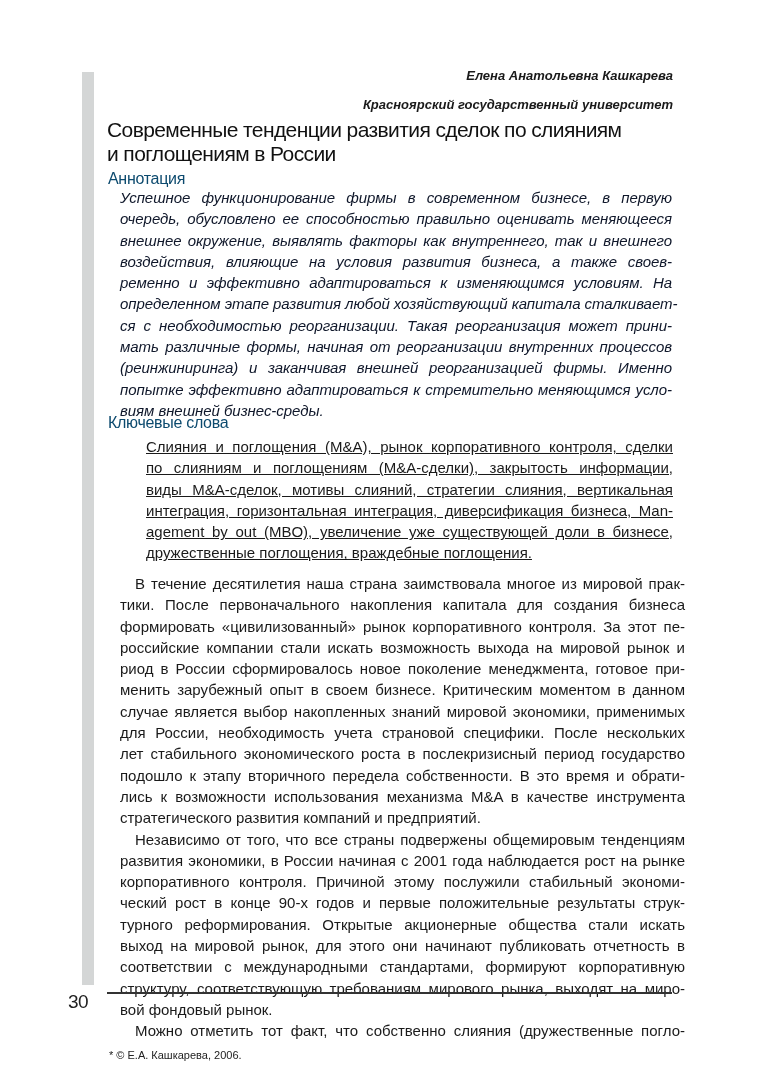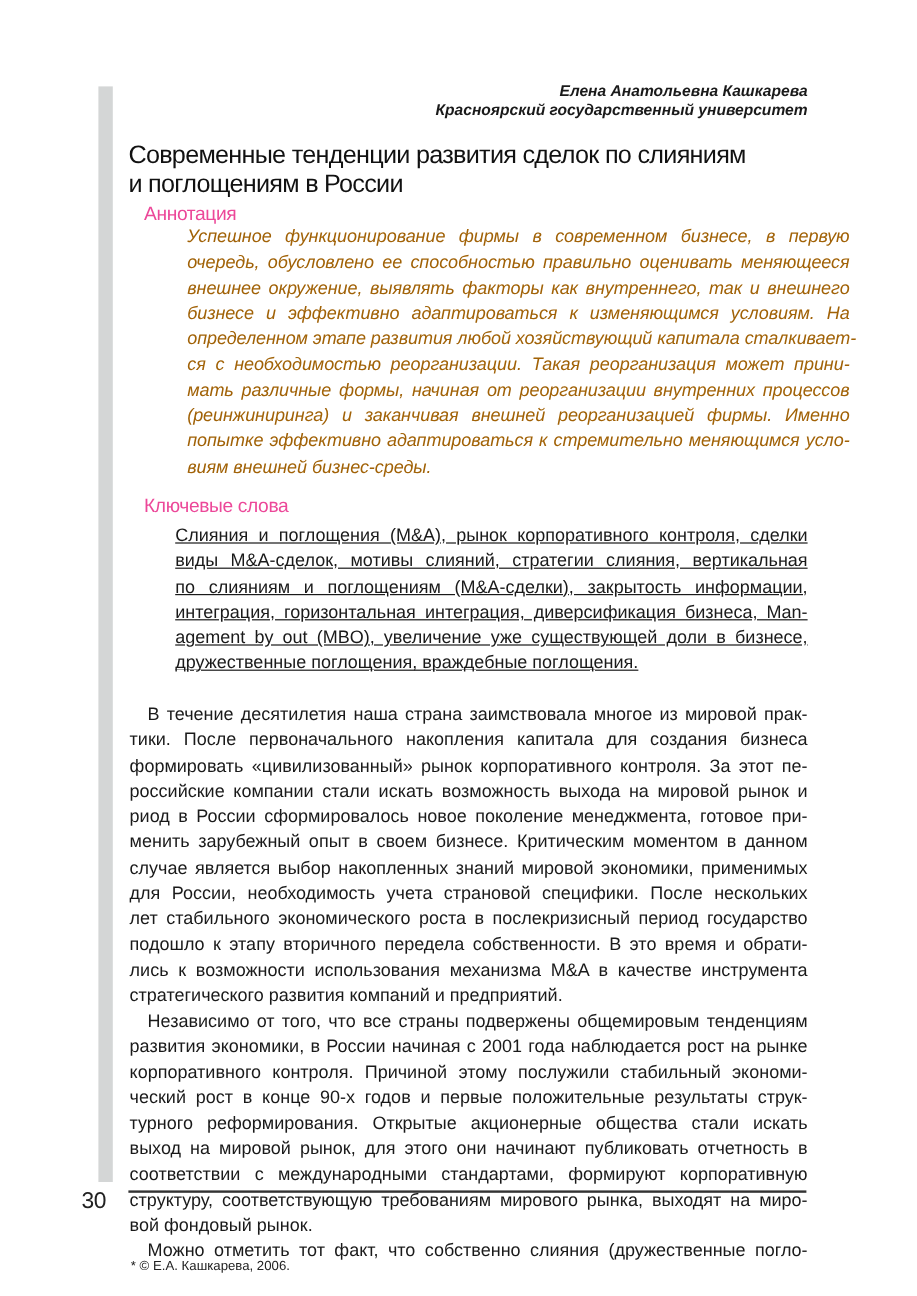--- a/index.html
+++ b/index.html
@@ -29,59 +29,58 @@
       top: 68px;
       font-size: 13px;
       font-weight: bold;
       font-style: italic;
       text-align: right;
       white-space: nowrap;
     }
     .affiliation {
       position: absolute;
       right: 91px;
-      top: 84px;
+      top: 97px;
       font-size: 13px;
       font-weight: bold;
       font-style: italic;
       text-align: center;
       white-space: nowrap;
     }
     .title {
       position: absolute;
       left: 107px;
       top: 118px;
       width: 560px;
       font-size: 21px;
       line-height: 24px;
       font-weight: normal;
       letter-spacing: -0.6px;
       color: #111;
       margin: 0;
     }
     .section-head {
       position: absolute;
-      left: 120px;
+      left: 108px;
       font-size: 16px;
       font-weight: normal;
-      color: #ec4899;
+      color: #0c4a6e;
       letter-spacing: -0.3px;
     }
     .abstract {
       position: absolute;
       left: 120px;
       top: 187px;
       width: 552px;
       font-size: 15px;
       line-height: 21.3px;
       font-style: italic;
       text-align: justify;
-      color: #a16207;
+      color: #0f172a;
       letter-spacing: -0.05px;
-      margin-left: 36px;
     }
     .abstract .ln { display: block; white-space: nowrap; text-align-last: justify; }
     .abstract .ln.last { text-align-last: left; }
     .keywords {
       position: absolute;
       left: 146px;
       top: 436px;
       width: 527px;
       font-size: 15px;
       line-height: 21.3px;
@@ -90,27 +89,26 @@
     }
     .keywords .ln, .body-text .ln {
       display: block;
       white-space: nowrap;
       text-align: justify;
       text-align-last: justify;
     }
     .keywords .ln.last, .body-text .ln.last { text-align-last: left; }
     .body-text {
       position: absolute;
-      left: 108px;
+      left: 120px;
       top: 573px;
       width: 565px;
       font-size: 15px;
       line-height: 21.3px;
       color: #1a1a1a;
-      margin-top: 12px;
     }
     .body-text .ln.indent { padding-left: 15px; }
     .footer-rule {
       position: absolute;
       left: 107px;
       top: 992px;
       width: 565px;
       height: 2px;
       background: #333;
     }
@@ -142,35 +140,36 @@
   <span style="display:block">Современные тенденции развития сделок по слияниям</span>
   <span style="display:block">и поглощениям в России</span>
 </h1>
 
 <div class="section-head" style="top:170px">Аннотация</div>
 
 <div class="abstract">
   <span class="ln">Успешное функционирование фирмы в современном бизнесе, в первую</span>
   <span class="ln">очередь, обусловлено ее способностью правильно оценивать меняющееся</span>
   <span class="ln">внешнее окружение, выявлять факторы как внутреннего, так и внешнего</span>
-  <span class="ln">бизнесе и эффективно адаптироваться к изменяющимся условиям. На</span>
+  <span class="ln">воздействия, влияющие на условия развития бизнеса, а также своев-</span>
+  <span class="ln">ременно и эффективно адаптироваться к изменяющимся условиям. На</span>
   <span class="ln">определенном этапе развития любой хозяйствующий капитала сталкивает-</span>
   <span class="ln">ся с необходимостью реорганизации.  Такая реорганизация может прини-</span>
   <span class="ln">мать различные формы, начиная от реорганизации внутренних процессов</span>
   <span class="ln">(реинжиниринга) и заканчивая внешней реорганизацией фирмы. Именно</span>
   <span class="ln">попытке эффективно адаптироваться к стремительно меняющимся усло-</span>
   <span class="ln last">виям внешней бизнес-среды.</span>
 </div>
 
 <div class="section-head" style="top:414px">Ключевые слова</div>
 
 <div class="keywords">
   <span class="ln">Слияния и поглощения (M&amp;A), рынок корпоративного контроля, сделки</span>
+  <span class="ln">по слияниям и поглощениям (M&amp;A-сделки),  закрытость информации,</span>
   <span class="ln">виды M&amp;A-сделок, мотивы слияний, стратегии слияния, вертикальная</span>
-  <span class="ln">по слияниям и поглощениям (M&amp;A-сделки),  закрытость информации,</span>
   <span class="ln">интеграция, горизонтальная интеграция, диверсификация бизнеса, Man-</span>
   <span class="ln">agement by out (MBO),  увеличение уже существующей доли в бизнесе,</span>
   <span class="ln last">дружественные поглощения, враждебные поглощения.</span>
 </div>
 
 <div class="body-text">
   <span class="ln indent">В течение десятилетия наша страна заимствовала многое из мировой прак-</span>
   <span class="ln">тики. После первоначального накопления капитала для создания бизнеса</span>
   <span class="ln">формировать «цивилизованный» рынок корпоративного контроля. За этот пе-</span>
   <span class="ln">российские компании стали искать возможность выхода на мировой рынок и</span>

